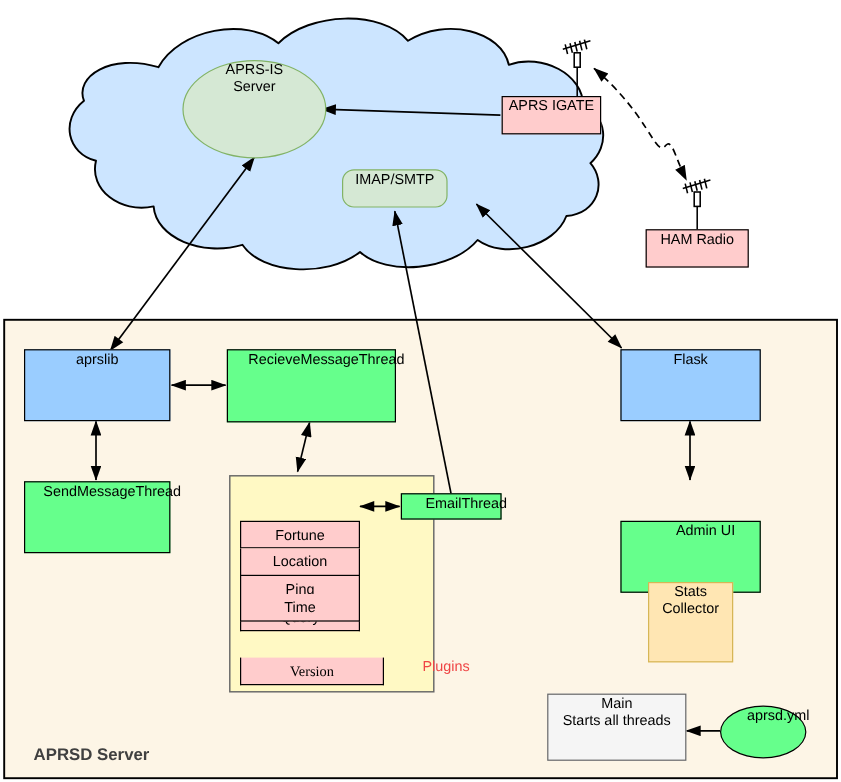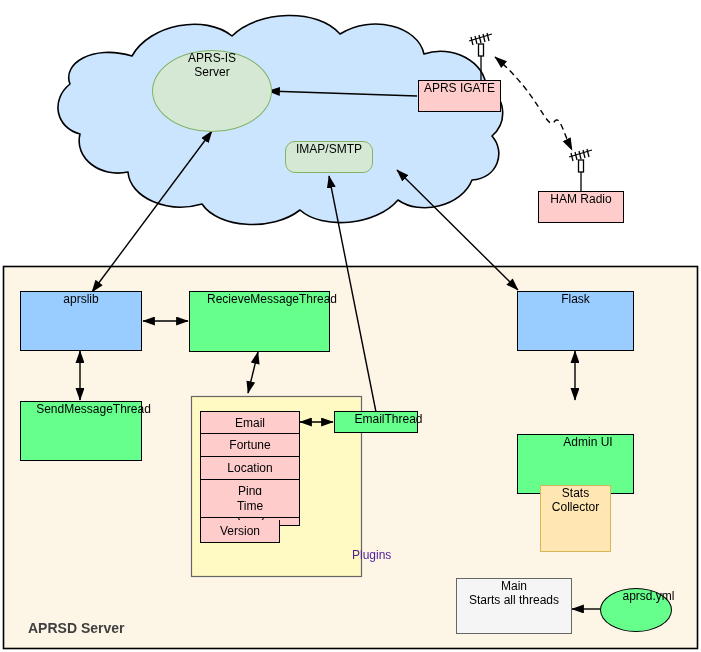--- a/index.html
+++ b/index.html
@@ -54,21 +54,21 @@
   #container-label {
     position: absolute;
     font-weight: bold;
     font-size: 14px;
     color: #404040;
     z-index: 6;
   }
   #plugins-label {
     position: absolute;
     font-size: 12px;
-    color: #4c1d95;
+    color: #ef4444;
     z-index: 6;
   }
   .plugin-cell {
     position: absolute;
     box-sizing: border-box;
     background: #FFCCCC;
     border: 1.2px solid #000000;
     display: flex;
     align-items: center;
     justify-content: center;
@@ -215,37 +215,34 @@
 
   <div class="node grey box" style="left:456px; top:578px; width:116px; height:56px;">
     <span>Main
 Starts all threads</span>
   </div>
 
   <div class="node green box ellipse-node" style="left:600px; top:588px; width:72px; height:44px;">
     <span>aprsd.yml</span>
   </div>
 
-  <div class="plugin-cell" style="left:200px; top:411px; width:100px; height:23px;">
-    <span>Email</span>
-  </div>
   <div class="plugin-cell" style="left:200px; top:434px; width:100px; height:23px;">
     <span>Fortune</span>
   </div>
   <div class="plugin-cell" style="left:200px; top:457px; width:100px; height:23px;">
     <span>Location</span>
   </div>
   <div class="plugin-cell" style="left:200px; top:480px; width:100px; height:23px;">
     <span>Ping</span>
   </div>
   <div class="plugin-cell" style="left:200px; top:503px; width:100px; height:23px;">
     <span>Query</span>
   </div>
   <div class="plugin-cell" style="left:200px; top:495px; width:100px; height:23px;">
     <span>Time</span>
   </div>
-  <div class="plugin-cell" style="left:200px; top:520px; width:80px; height:23px;">
+  <div class="plugin-cell" style="left:200px; top:548px; width:120px; height:23px;font-family:Liberation Serif, serif;">
     <span>Version</span>
   </div>
 
   <div id="plugins-label" style="left:352px; top:548px;">Plugins</div>
 
 </div>
 
 </body></html>

